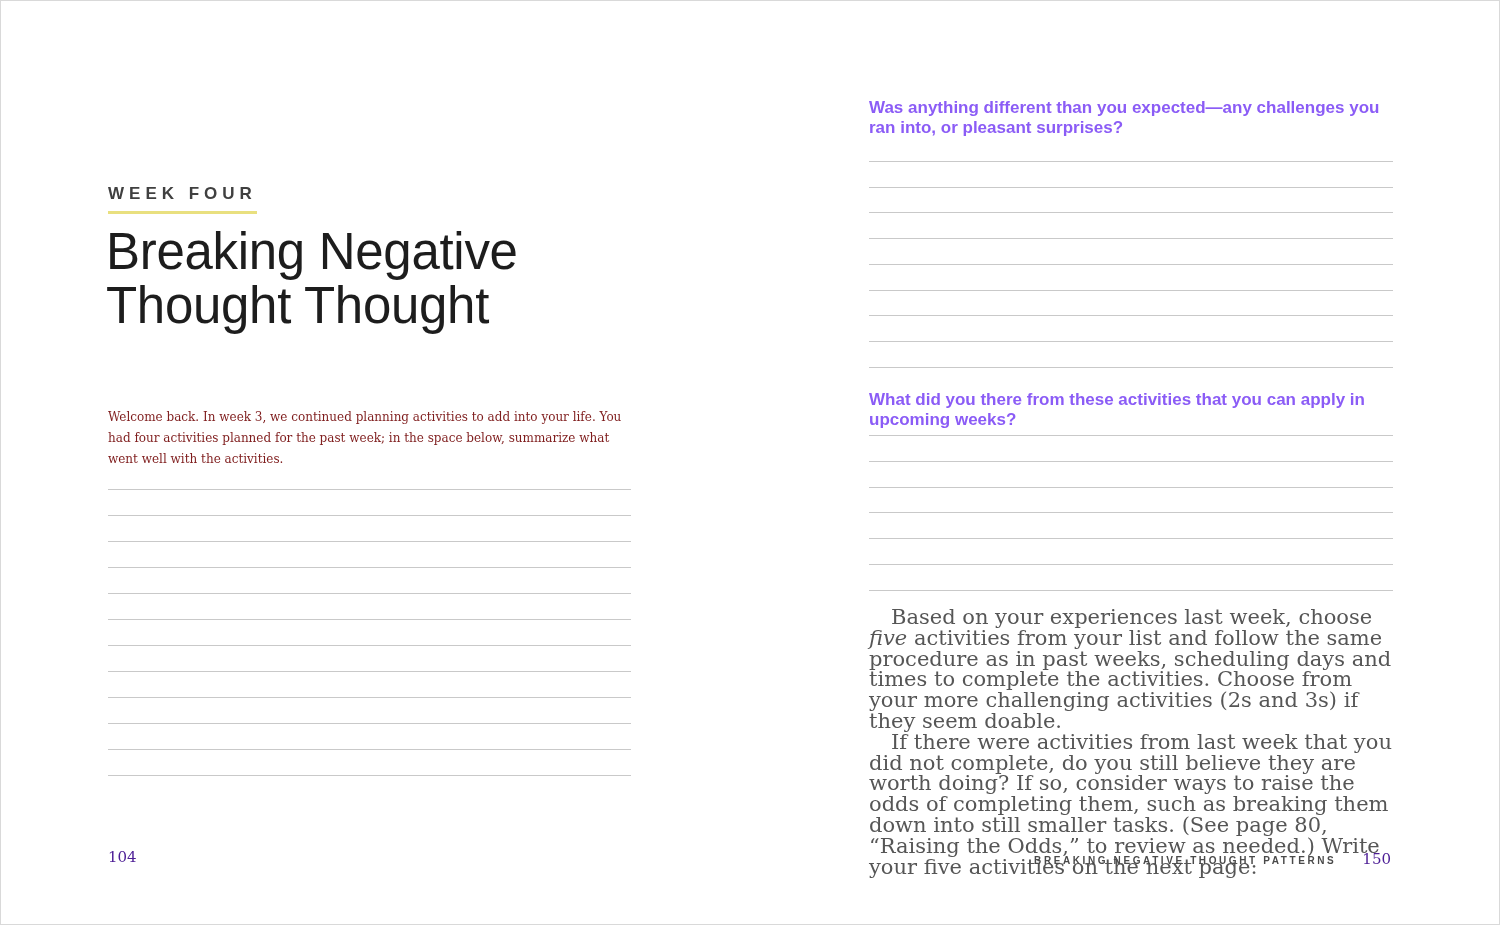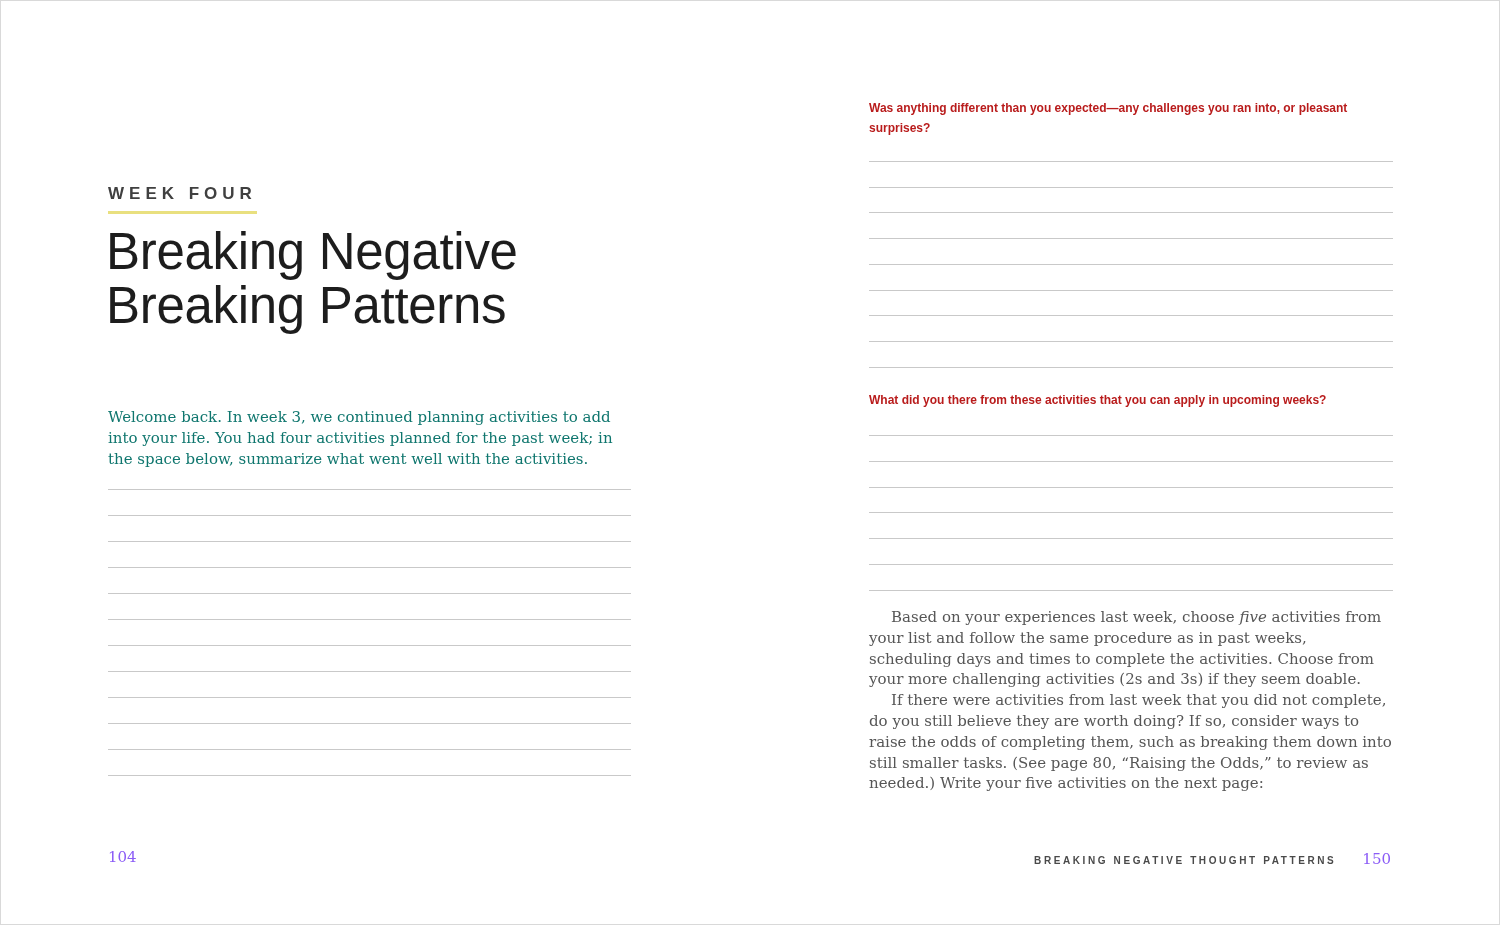--- a/index.html
+++ b/index.html
@@ -19,47 +19,47 @@
     background:#e9e07f;
   }
   .page-title {
     position:absolute; left:105px; top:224px; width:480px;
     font-size:51px; line-height:54px; font-weight:500;
     color:#1d1d1d; letter-spacing:-0.3px;
   }
   .intro {
     position:absolute; left:107px; top:406px; width:522px;
     font-family:"DejaVu Serif", serif;
-    font-size:15px; line-height:21px; color:#0f766e;
+    font-size:12px; line-height:21px; color:#7f1d1d;
   }
   .lines { position:absolute; }
   .write-line { border-bottom:1px solid #c9c9c9; }
   .lines-left  { left:107px; top:463px; width:523px; }
   .lines-left  .write-line { height:25px; }
   
   .question {
     position:absolute; left:868px; width:524px;
-    font-size:12px; font-weight:700; line-height:20px; color:#b91c1c;
+    font-size:17px; font-weight:700; line-height:20px; color:#8b5cf6;
   }
   .q1 { top:97px; }
   .q2 { top:389px; }
   .lines-r1 { left:868px; top:135px; width:524px; }
   .lines-r1 .write-line { height:24.75px; }
   .lines-r2 { left:868px; top:409px; width:524px; }
   .lines-r2 .write-line { height:24.85px; }
   .body-copy {
     position:absolute; left:868px; top:606px; width:524px;
     font-family:"DejaVu Serif", serif;
-    font-size:15px; line-height:20.8px; color:#565656;
+    font-size:21px; line-height:20.8px; color:#565656;
   }
   .body-copy p { margin:0; text-indent:22px; }
   .body-copy .ital { font-style:italic; }
   
   .pageno {
-    font-family:"DejaVu Serif", serif; font-size:15px; color:#8b5cf6;
+    font-family:"DejaVu Serif", serif; font-size:15px; color:#4c1d95;
   }
   .pageno-left { position:absolute; left:107px; top:847px; }
   .footer-right {
     position:absolute; right:108px; top:849px;
     display:flex; align-items:baseline; gap:26px;
   }
   .footer-title {
     font-size:10px; font-weight:700; letter-spacing:2.6px;
     color:#4a4a4a; white-space:nowrap;
   }
@@ -67,21 +67,21 @@
 </head>
 <body>
 
 <div class="canvas">
 
   <div class="kicker">WEEK FOUR</div>
   <div class="kicker-underline"></div>
 
   <div class="page-title">
     <div>Breaking Negative</div>
-    <div>Breaking Patterns</div>
+    <div>Thought Thought</div>
   </div>
 
   <div class="intro">Welcome back. In week 3, we continued planning activities to add into your life. You had four activities planned for the past week; in the space below, summarize what went well with the activities.</div>
 
   <div class="lines lines-left">
       <div class="write-line"></div>
       <div class="write-line"></div>
       <div class="write-line"></div>
       <div class="write-line"></div>
       <div class="write-line"></div>

